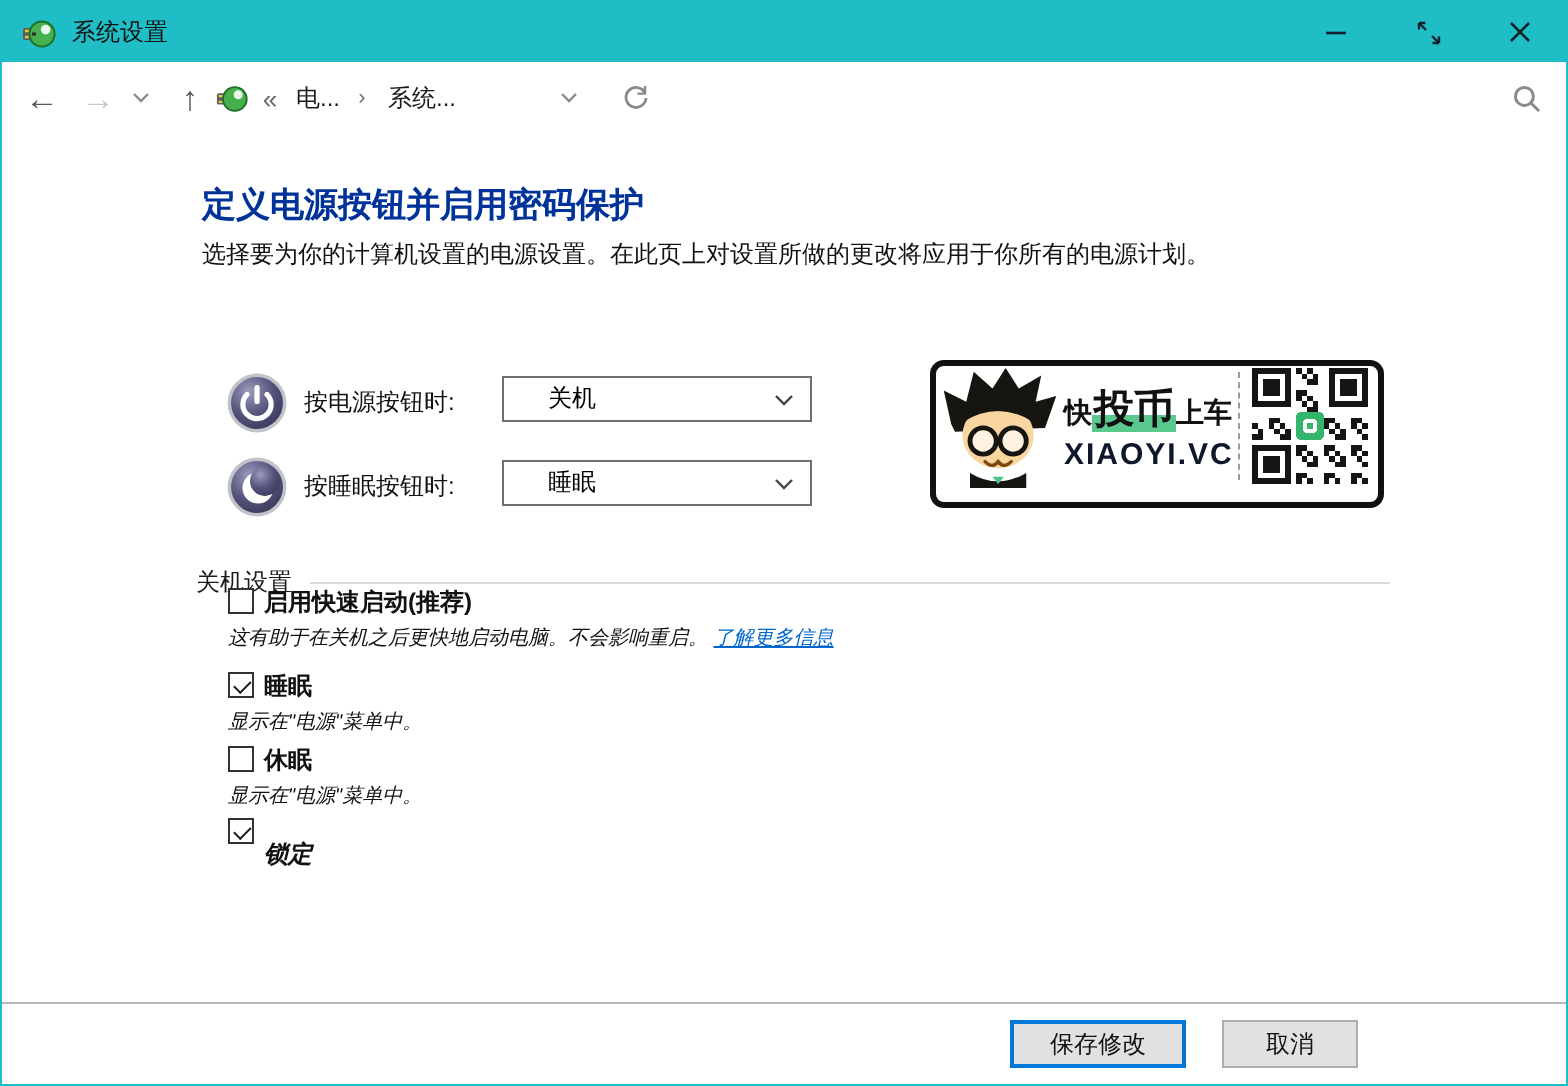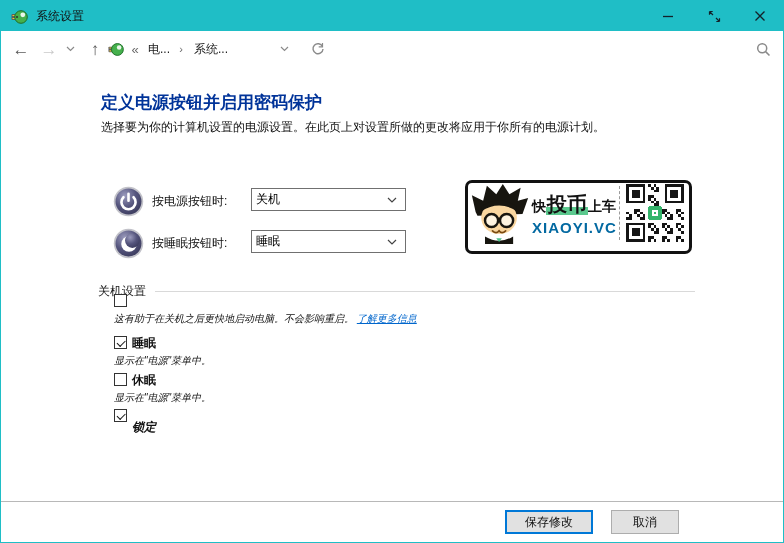--- a/index.html
+++ b/index.html
@@ -41,41 +41,41 @@
 
   .group { position:absolute; left:97px; width:597px; display:flex; align-items:center; }
   .group .gtitle { font-size:12px; color:#1a1a1a; white-space:nowrap; }
   .group .gline { flex:1; height:1px; background:#d9d9d9; margin-left:9px; }
 
   .round-ico { position:absolute; width:31px; height:31px; }
   .row-label { position:absolute; left:151px; font-size:12px; color:#111; }
 
   .combo {
     position:absolute; left:250px; width:155px; height:23px; background:#fff;
-    border:1px solid #707070; display:flex; align-items:center; padding-left:4px;
+    border:1px solid #707070; display:flex; align-items:center; padding-left:22px;
     cursor:default;
   }
   .combo .cval { flex:1; font-size:12px; }
   .combo .cchev { margin-right:8px; display:flex; }
 
   
   .wm {
     position:absolute; left:464px; top:179px; width:227px; height:74px;
     border:3px solid #111; border-radius:7px; background:#fff;
     display:flex; align-items:center; padding:4px 6px 12px 2px;
   }
   .wm-mascot { width:60px; height:62px; flex:0 0 auto; }
   .wm-text { flex:1; padding-left:2px; }
   .wm-line1 { font-weight:bold; color:#111; font-size:14px; white-space:nowrap; }
   .wm-line1 .em {
     font-size:20px;
     background:linear-gradient(transparent 62%, #5bc98e 62%);
     padding:0 1px;
   }
-  .wm-site { font-weight:bold; color:#0369a1; font-size:15px; letter-spacing:1px; margin-top:1px; }
+  .wm-site { font-weight:bold; color:#0f172a; font-size:15px; letter-spacing:1px; margin-top:1px; }
   .wm-div { width:0; height:54px; border-left:1px dashed #9a9a9a; margin:0 6px 0 2px; }
   .wm-qr { width:58px; height:58px; flex:0 0 auto; }
   .wm-qr svg { width:100%; height:100%; }
 
   
   .cb {
     position:absolute; appearance:none; -webkit-appearance:none;
     width:13px; height:13px; border:1px solid #333; background:#fff; left:113px;
   }
   .cb:checked::after {
@@ -419,20 +419,21 @@
           <rect x="10" y="10" width="1" height="1" fill="#35b56c"></rect>
         </svg></div>
   </div>
 
   <div class="group" style="top:282px;text-align:center;">
     <span class="gtitle">关机设置</span>
     <span class="gline"></span>
   </div>
 
   <input type="checkbox" class="cb" style="top: 293px;">
+  <span class="cb-label" style="top:292px;">启用快速启动(推荐)</span>
   <span class="cb-desc" style="top:311px;"><span>这有助于在关机之后更快地启动电脑。不会影响重启。</span> <a>了解更多信息</a></span>
 
   <input type="checkbox" class="cb" style="top: 335px;" checked="">
   <span class="cb-label" style="top:334px;">睡眠</span>
   <span class="cb-desc" style="top:353px;">显示在"电源"菜单中。</span>
 
   <input type="checkbox" class="cb" style="top: 372px;">
   <span class="cb-label" style="top:371px;">休眠</span>
   <span class="cb-desc" style="top:390px;">显示在"电源"菜单中。</span>
 

